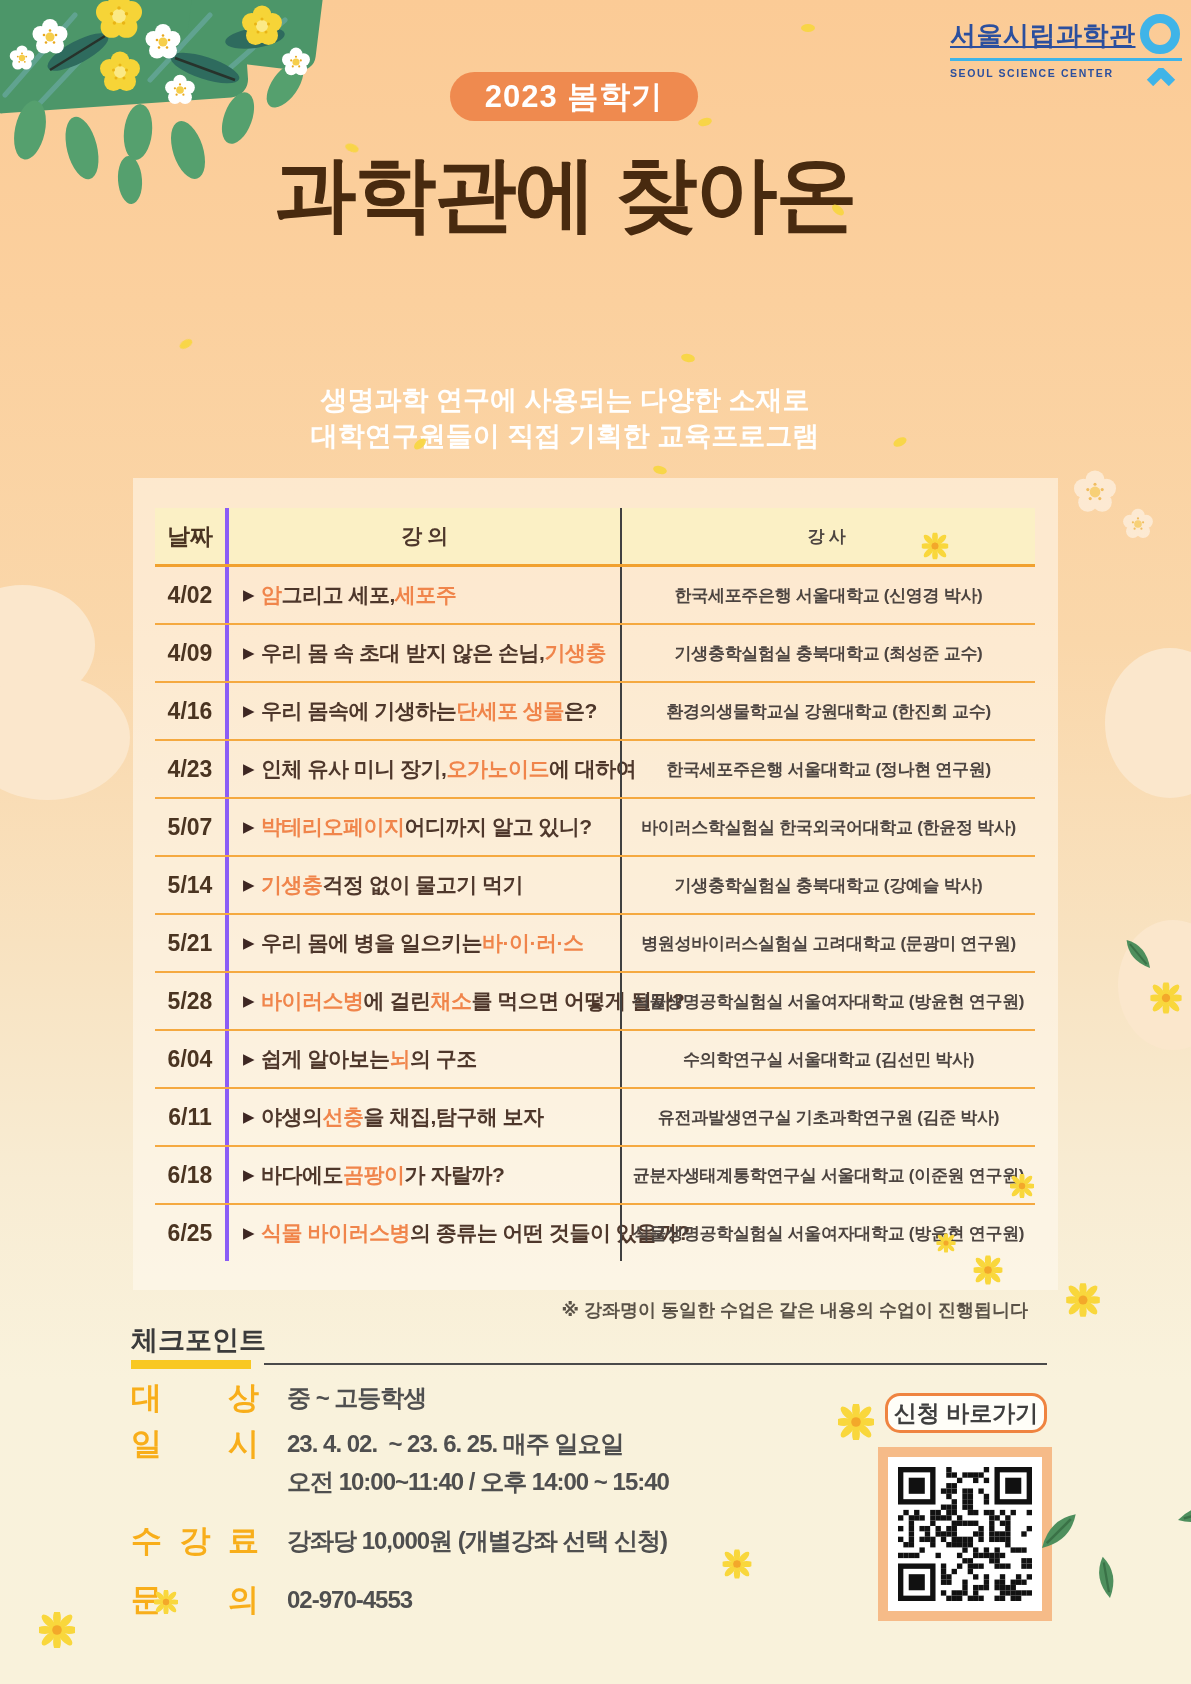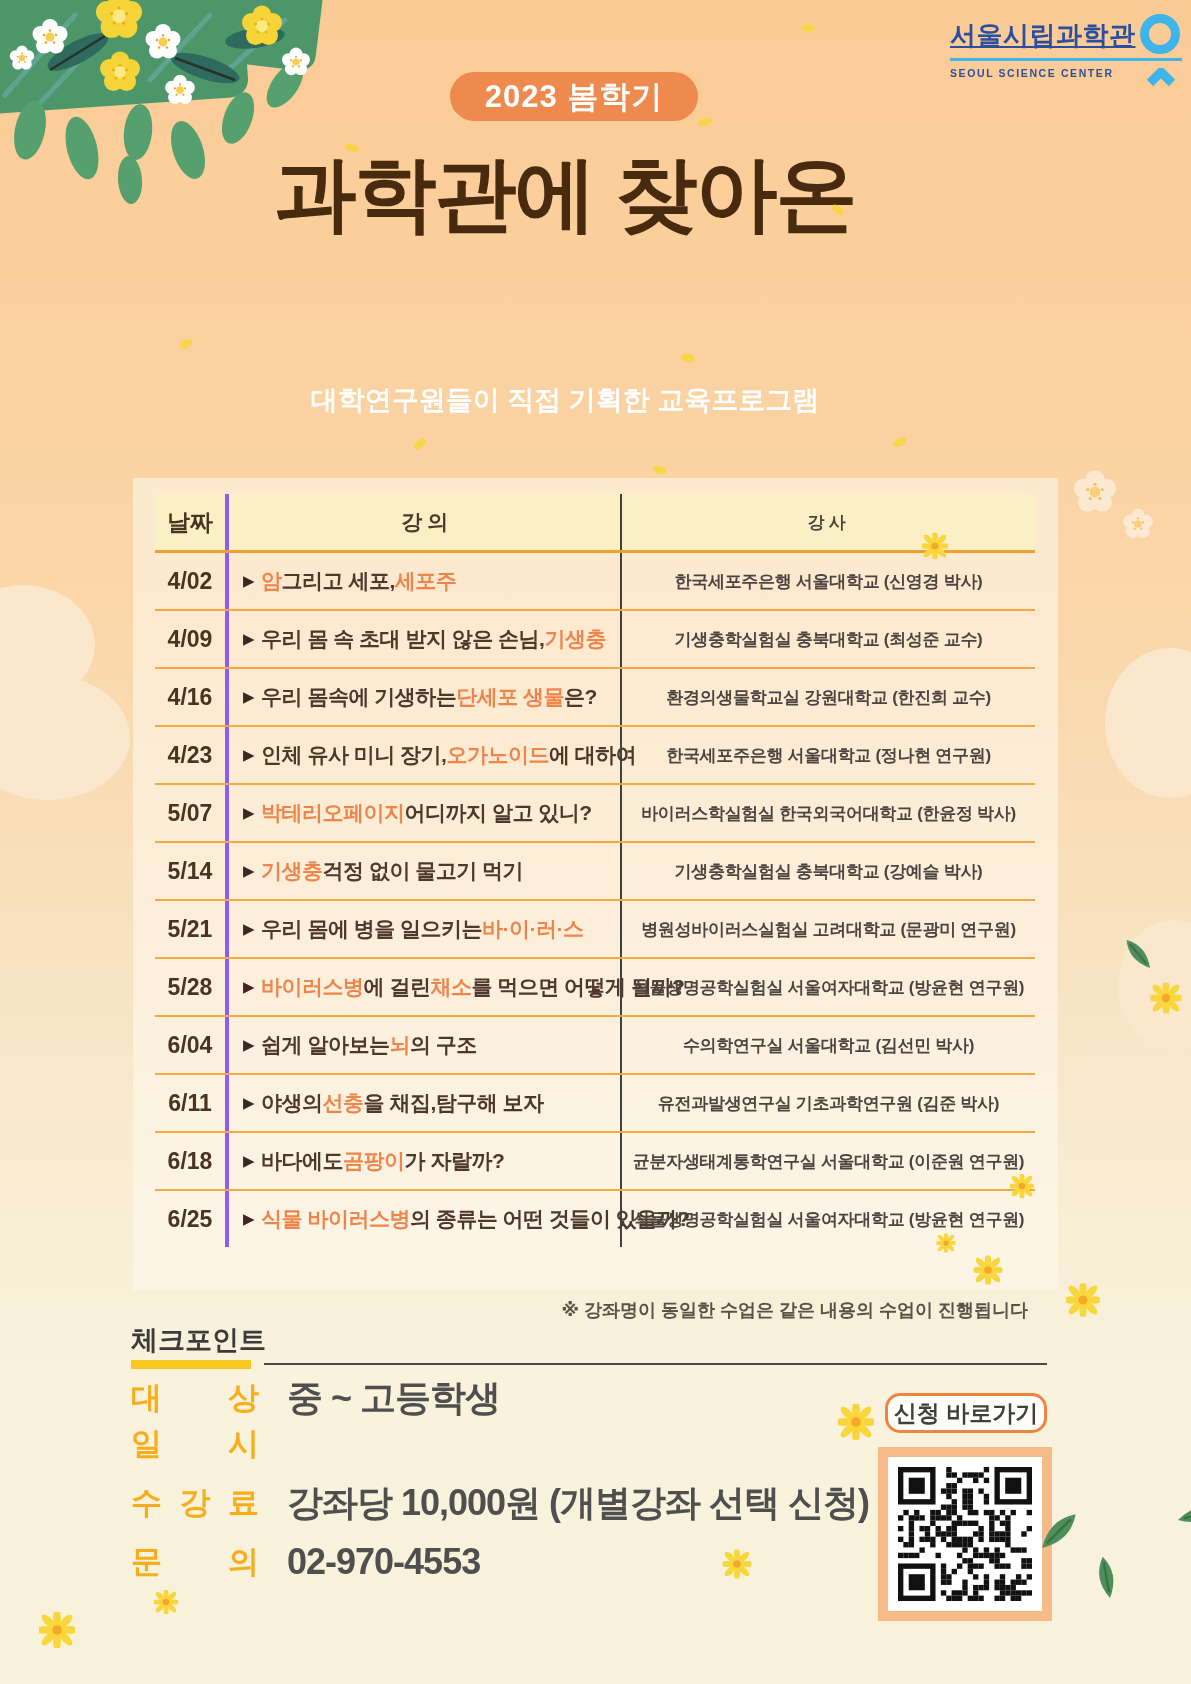--- a/index.html
+++ b/index.html
@@ -18,41 +18,41 @@
   .logo-ring{position:absolute;right:2px;top:-4px;width:22px;height:22px;border:9px solid #3FB4E8;border-radius:50%;}
   .logo-chevron{position:absolute;right:6px;top:50px;}
   
   .badge{position:absolute;left:450px;top:72px;width:248px;height:49px;background:#EF8A4F;border-radius:25px;
     display:flex;align-items:center;justify-content:center;color:#FFFFFF;font-size:31px;font-weight:800;letter-spacing:1px;z-index:3;}
   .title1{position:absolute;left:0;top:140px;width:1130px;text-align:center;font-size:82px;font-weight:900;color:#482A0F;letter-spacing:-2px;z-index:3;}
   .title2{position:absolute;left:0;top:242px;width:1130px;text-align:center;font-size:105px;font-weight:900;color:#482A0F;letter-spacing:-2px;z-index:3;}
   .subtitle{position:absolute;left:0;top:382px;width:1130px;text-align:center;color:#FFFFFF;font-size:27px;font-weight:700;line-height:36px;z-index:3;}
   
   .band{position:absolute;left:133px;top:478px;width:925px;height:812px;background:rgba(255,249,240,0.55);z-index:1;}
-  .table{position:absolute;left:22px;top:16px;width:880px;z-index:2;text-align:center;}
+  .table{position:absolute;left:22px;top:30px;width:880px;z-index:2;text-align:center;}
   .thead{display:grid;grid-template-columns:70px 395px 415px;height:56px;background:#FBF0C5;border-bottom:3px solid #F1A12F;}
   .trow{display:grid;grid-template-columns:70px 395px 415px;height:56px;border-top:2px solid #F5A940;}
   .trow:first-child{border-top:none;}
   .cell{display:flex;align-items:center;}
   .cell.c-date{justify-content:center;font-size:23px;font-weight:700;color:#4A3421;}
   .cell.c-lecture{border-left:4px solid #8b5cf6;padding-left:14px;font-size:21px;font-weight:700;color:#4E372B;letter-spacing:-0.5px;white-space:nowrap;}
   .cell.c-lecturer{border-left:2px solid #404040;justify-content:center;font-size:17px;font-weight:600;color:#4C4440;letter-spacing:-0.3px;white-space:nowrap;padding:0 4px;}
   .th{justify-content:center !important;font-size:25px;font-weight:800;color:#483325;white-space:pre;border-left-color:#E89A3C;padding-left:0 !important;}
   .arrow{font-size:15px;color:#3E2723;margin-right:7px;flex:0 0 auto;}
   .hl{color:#F0854B;}
   .note{position:absolute;right:163px;top:1298px;font-size:18px;font-weight:700;color:#5A5247;z-index:3;white-space:pre;}
   
   .cp-head{position:absolute;left:131px;top:1322px;font-size:27px;font-weight:900;color:#3B3B3B;z-index:3;}
   .cp-underline{position:absolute;left:131px;top:1360px;width:120px;height:9px;background:#F8C822;z-index:3;}
   .cp-line{position:absolute;left:264px;top:1363px;width:783px;height:2px;background:#4A4A4A;z-index:3;}
   .cp-list{position:absolute;left:131px;top:1379px;width:720px;z-index:3;}
   .cp-row{display:flex;margin-bottom:8px;}
   .cp-row.gap{margin-bottom:21px;}
   .cp-label{width:128px;flex:0 0 128px;font-size:31px;font-weight:800;color:#F8AE1A;text-align:justify;text-align-last:justify;margin-right:28px;line-height:38px;}
-  .cp-value{font-size:36px;font-weight:800;color:#4F4F4F;letter-spacing:-1px;line-height:38px;}
+  .cp-value{font-size:24px;font-weight:800;color:#4F4F4F;letter-spacing:-1px;line-height:38px;}
   .cp-value div{white-space:pre;}
   
   .apply-btn{position:absolute;left:885px;top:1393px;width:156px;height:34px;background:#FFFEF8;border:3px solid #EF8440;border-radius:15px;
     display:flex;align-items:center;justify-content:center;font-size:23px;font-weight:700;color:#3F3F3F;z-index:4;cursor:pointer;}
   .qr{position:absolute;left:878px;top:1447px;background:#FFFFFF;border:10px solid #F6BB88;padding:10px;z-index:4;line-height:0;}
 </style>
 </head>
 <body>
 
 <div class="poster">
@@ -68,20 +68,21 @@
     <div class="logo-tagline">SEOUL SCIENCE CENTER</div>
     <div class="logo-ring"></div>
     <svg class="logo-chevron" width="30" height="18">
       <polyline points="4,15 15,4 26,15" fill="none" stroke="#3FB4E8" stroke-width="9"></polyline>
     </svg>
   </div>
 
   <div class="badge">2023 봄학기</div>
   <div class="title1">과학관에 찾아온</div>
   <div class="subtitle">
+    <div>생명과학 연구에 사용되는 다양한 소재로</div>
     <div>대학연구원들이 직접 기획한 교육프로그램</div>
   </div>
 
   <div class="band">
     <div class="table">
       <div class="thead">
         <div class="cell c-date th">날짜</div>
         <div class="cell c-lecture th">강    의</div>
         <div class="cell c-lecturer th">강    사</div>
       </div>
@@ -212,20 +213,24 @@
   <div class="cp-line"></div>
   <div class="cp-list">
       <div class="cp-row">
         <div class="cp-label">대 상</div>
         <div class="cp-value">
           <div>중 ~ 고등학생</div>
         </div>
       </div>
       <div class="cp-row gap">
         <div class="cp-label">일 시</div>
+        <div class="cp-value">
+          <div>23. 4. 02.  ~ 23. 6. 25. 매주 일요일</div>
+          <div>오전 10:00~11:40 / 오후 14:00 ~ 15:40</div>
+        </div>
       </div>
       <div class="cp-row gap">
         <div class="cp-label">수 강 료</div>
         <div class="cp-value">
           <div>강좌당 10,000원 (개별강좌 선택 신청)</div>
         </div>
       </div>
       <div class="cp-row">
         <div class="cp-label">문 의</div>
         <div class="cp-value">

